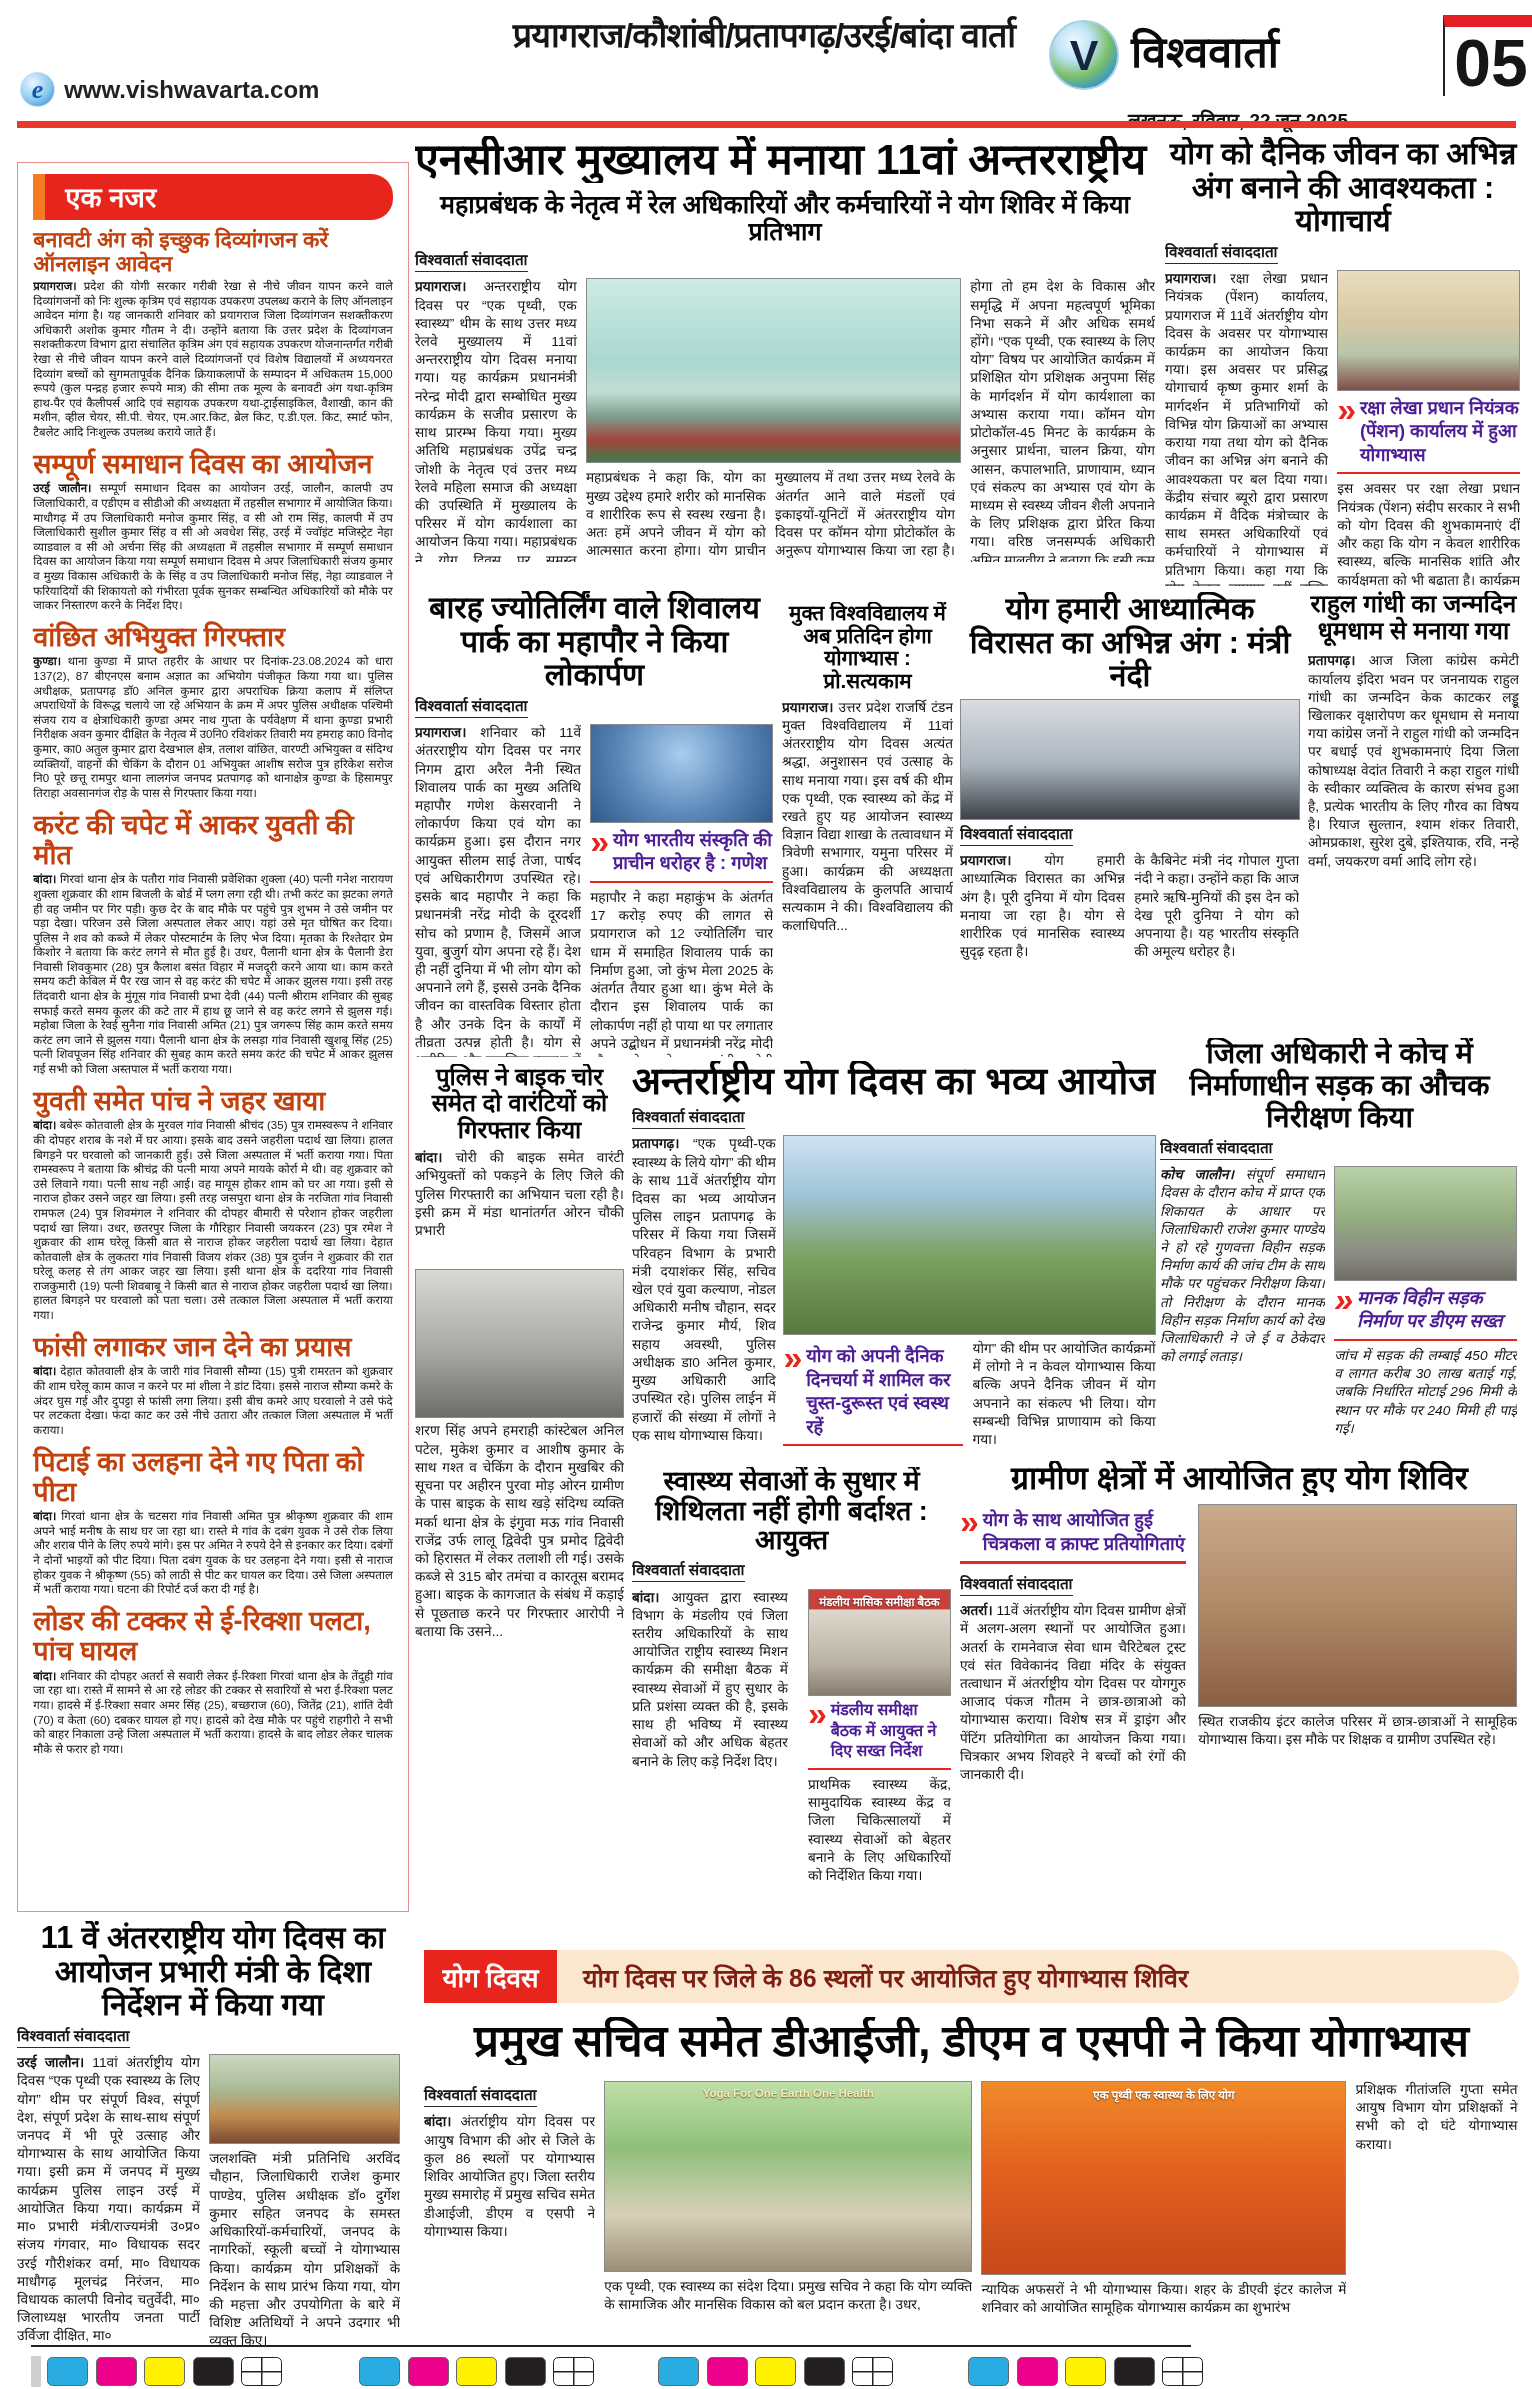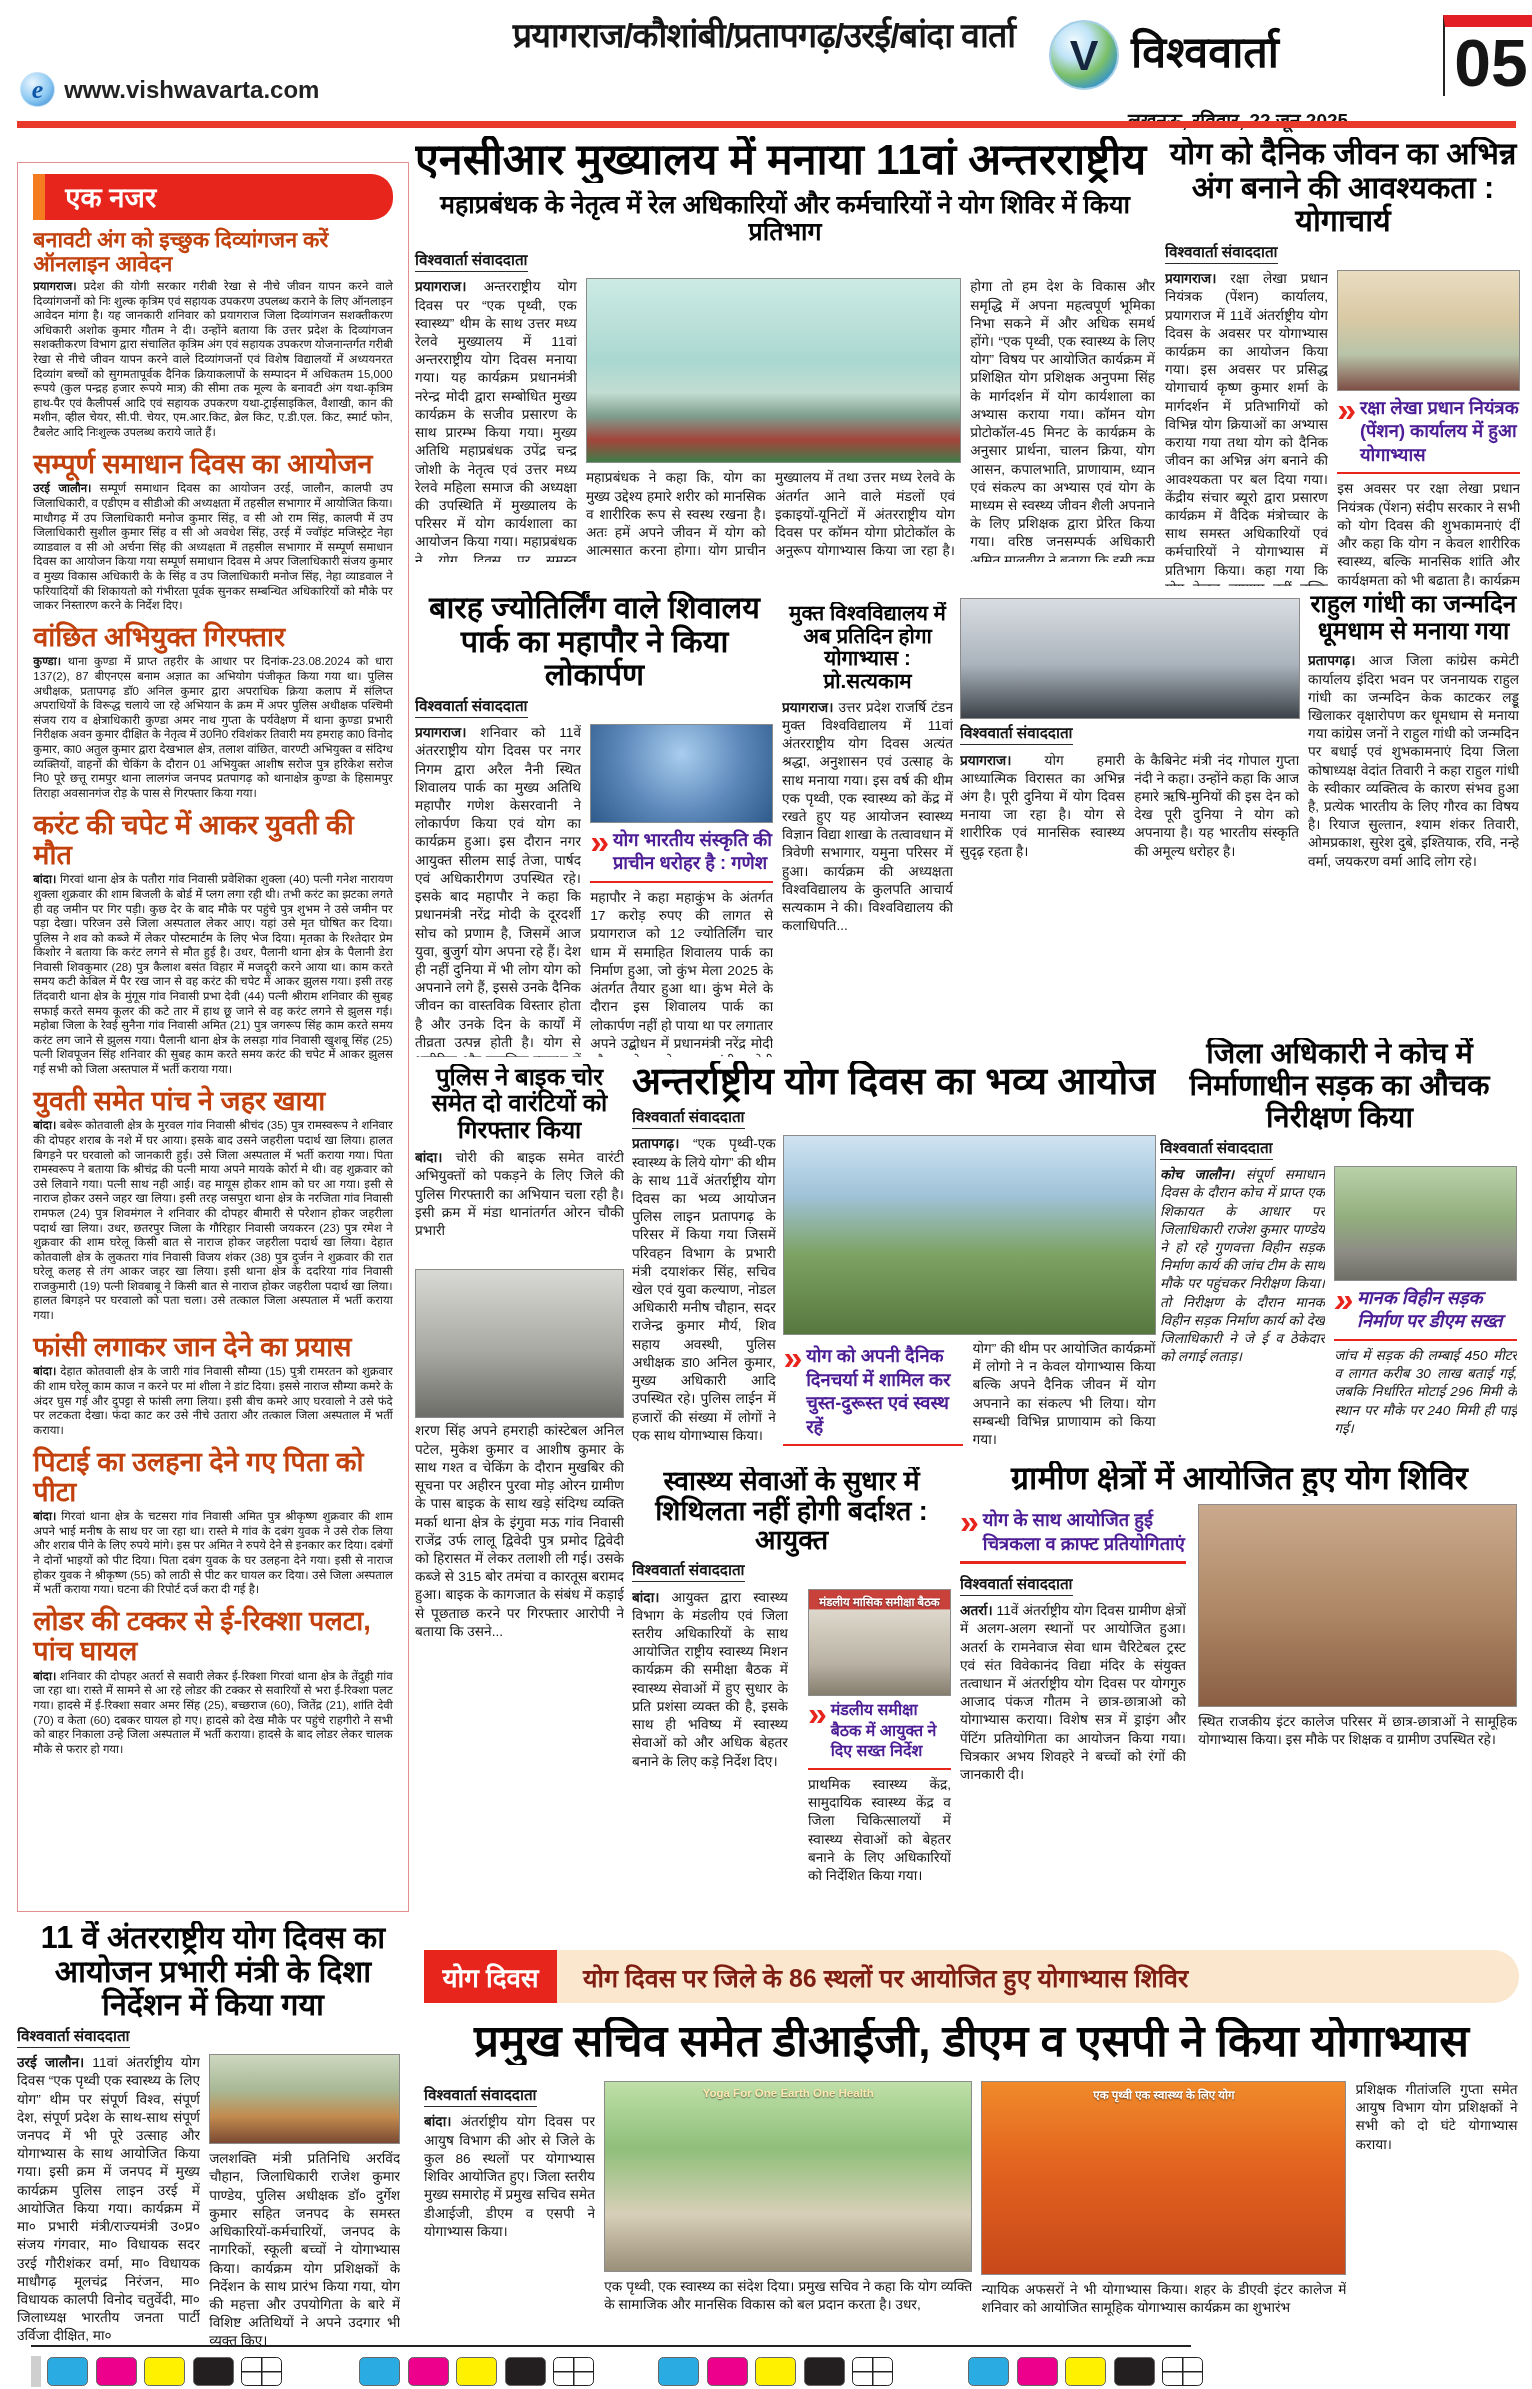--- a/index.html
+++ b/index.html
@@ -184,20 +184,21 @@
       </div>
     </div>
   </div>
 
   <div class="abs" style="left:782px;top:602px;width:171px;height:429px;overflow:hidden;">
     <div class="hl" style="font-size:20.6px;">मुक्त विश्वविद्यालय में अब प्रतिदिन होगा योगाभ्यास : प्रो.सत्यकाम</div>
     <div class="bt" style="margin-top:6.1px;height:351px;"><span class="dl">प्रयागराज।</span><span> उत्तर प्रदेश राजर्षि टंडन मुक्त विश्वविद्यालय में 11वां अंतरराष्ट्रीय योग दिवस अत्यंत श्रद्धा, अनुशासन एवं उत्साह के साथ मनाया गया। इस वर्ष की थीम एक पृथ्वी, एक स्वास्थ्य को केंद्र में रखते हुए यह आयोजन स्वास्थ्य विज्ञान विद्या शाखा के तत्वावधान में त्रिवेणी सभागार, यमुना परिसर में हुआ। कार्यक्रम की अध्यक्षता विश्वविद्यालय के कुलपति आचार्य सत्यकाम ने की। विश्वविद्यालय की कलाधिपति...</span></div>
   </div>
 
   <div class="abs" style="left:960px;top:592px;width:340px;height:440px;overflow:hidden;">
+    <div class="hl" style="font-size:30.5px;">योग हमारी आध्यात्मिक विरासत का अभिन्न अंग : मंत्री नंदी</div>
     <div class="ph ph-nandi" style="width:100%;height:121px;margin-top:6.1px;"></div>
     <span class="byline">विश्ववार्ता संवाददाता</span>
     <div class="cols" style="gap:9.2px;">
       <div class="bt" style="width:165px;height:176px;"><span class="dl">प्रयागराज।</span><span> योग हमारी आध्यात्मिक विरासत का अभिन्न अंग है। पूरी दुनिया में योग दिवस मनाया जा रहा है। योग से शारीरिक एवं मानसिक स्वास्थ्य सुदृढ़ रहता है।</span></div>
       <div class="bt" style="width:165px;height:176px;">के कैबिनेट मंत्री नंद गोपाल गुप्ता नंदी ने कहा। उन्होंने कहा कि आज हमारे ऋषि-मुनियों की इस देन को देख पूरी दुनिया ने योग को अपनाया है। यह भारतीय संस्कृति की अमूल्य धरोहर है।</div>
     </div>
   </div>
 
   <div class="abs" style="left:1308px;top:591px;width:211px;height:441px;overflow:hidden;">
     <div class="hl" style="font-size:24.4px;">राहुल गांधी का जन्मदिन धूमधाम से मनाया गया</div>

